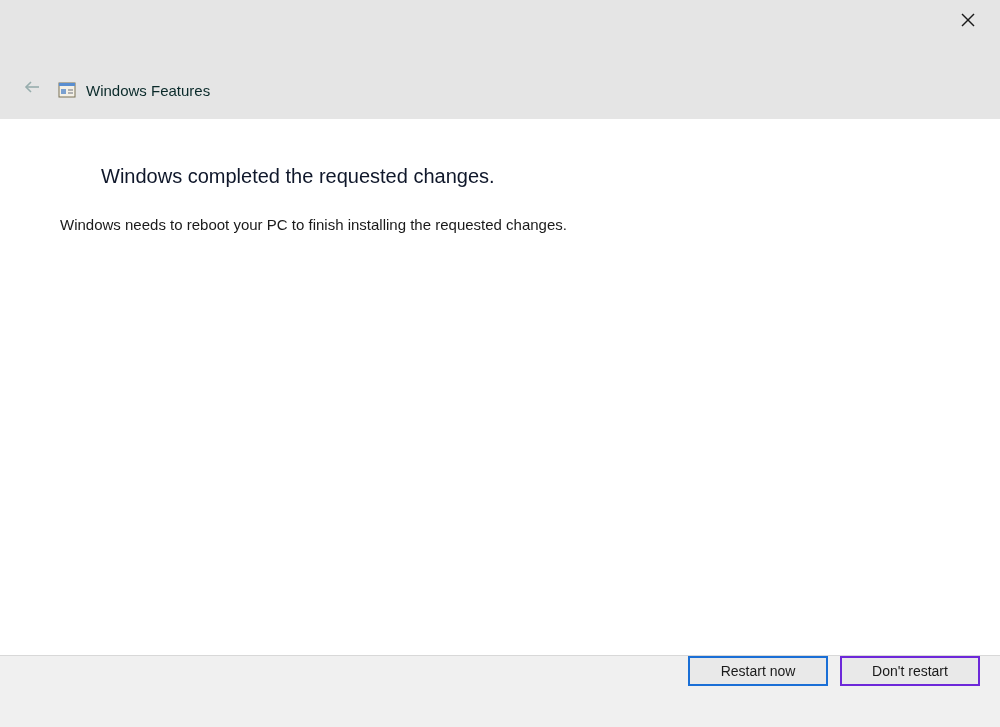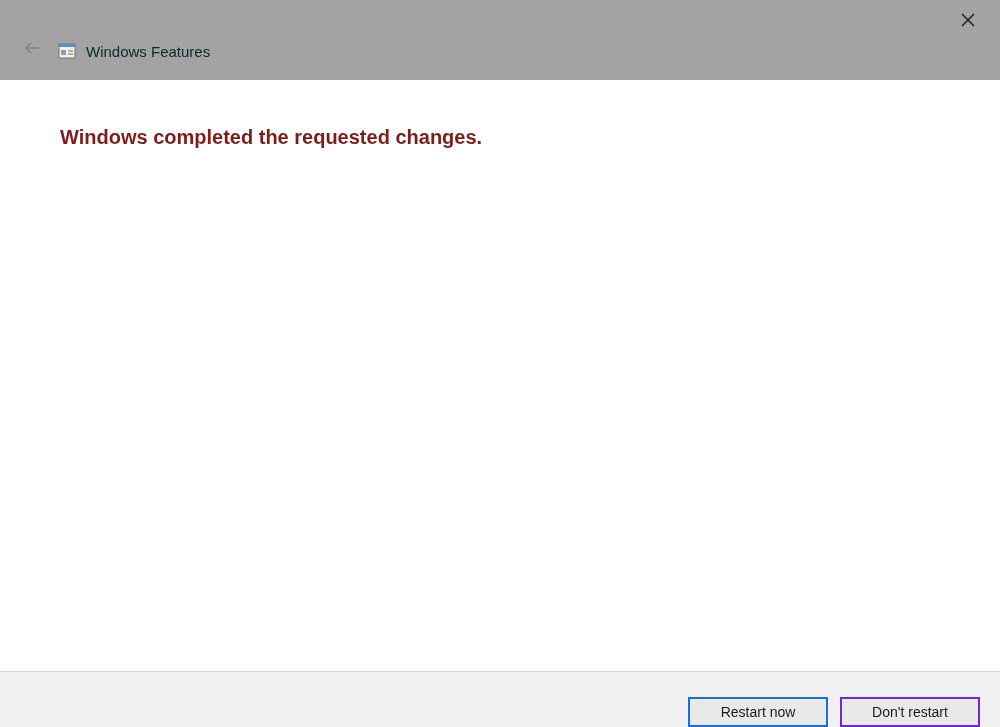--- a/index.html
+++ b/index.html
@@ -10,22 +10,22 @@
     }
     body {
       width: 1000px;
       height: 727px;
       background: #ffffff;
       display: flex;
       flex-direction: column;
       overflow: hidden;
     }
     .titlebar {
-      height: 80px;
-      background: #a3a3a3;
+      height: 119px;
+      background: #e5e5e5;
       position: relative;
       display: flex;
       align-items: flex-end;
       padding-bottom: 20px;
       padding-left: 20px;
     }
     .close-btn {
       position: absolute;
       top: 6px;
       right: 12px;
@@ -65,36 +65,37 @@
       font-size: 15px;
       color: #0a2a2a;
       font-weight: 400;
     }
     .content {
       flex: 1;
       padding: 46px 60px 20px 60px;
       background: #ffffff;
     }
     .heading {
-      color: #7f1d1d;
+      color: #0f172a;
       font-size: 20px;
-      font-weight: 700;
+      font-weight: 400;
       margin-bottom: 28px;
+      margin-left: 41px;
     }
     .body-text {
       color: #1a1a1a;
       font-size: 15px;
       font-weight: 400;
     }
     .footer {
-      height: 56px;
+      height: 72px;
       background: #f0f0f0;
       border-top: 1px solid #d8d8d8;
       display: flex;
-      align-items: flex-end;
+      align-items: flex-start;
       justify-content: flex-end;
       padding-right: 20px;
       gap: 12px;
     }
     .btn {
       min-width: 140px;
       height: 30px;
       background: #e9e9e9;
       border: 2px solid #6d28d9;
       font-size: 14px;
@@ -133,18 +134,19 @@
       <rect x="3" y="8" width="5" height="5" fill="#7aa0d0"></rect>
       <rect x="10" y="8" width="5" height="2" fill="#b0b0b0"></rect>
       <rect x="10" y="11" width="5" height="2" fill="#b0b0b0"></rect>
     </svg>
   </div>
   <div class="title-text">Windows Features</div>
 </div>
 
 <div class="content">
   <div class="heading">Windows completed the requested changes.</div>
+  <div class="body-text">Windows needs to reboot your PC to finish installing the requested changes.</div>
 </div>
 
 <div class="footer">
   <button class="btn btn-primary">Restart now</button>
   <button class="btn">Don't restart</button>
 </div>
 
 </body></html>

